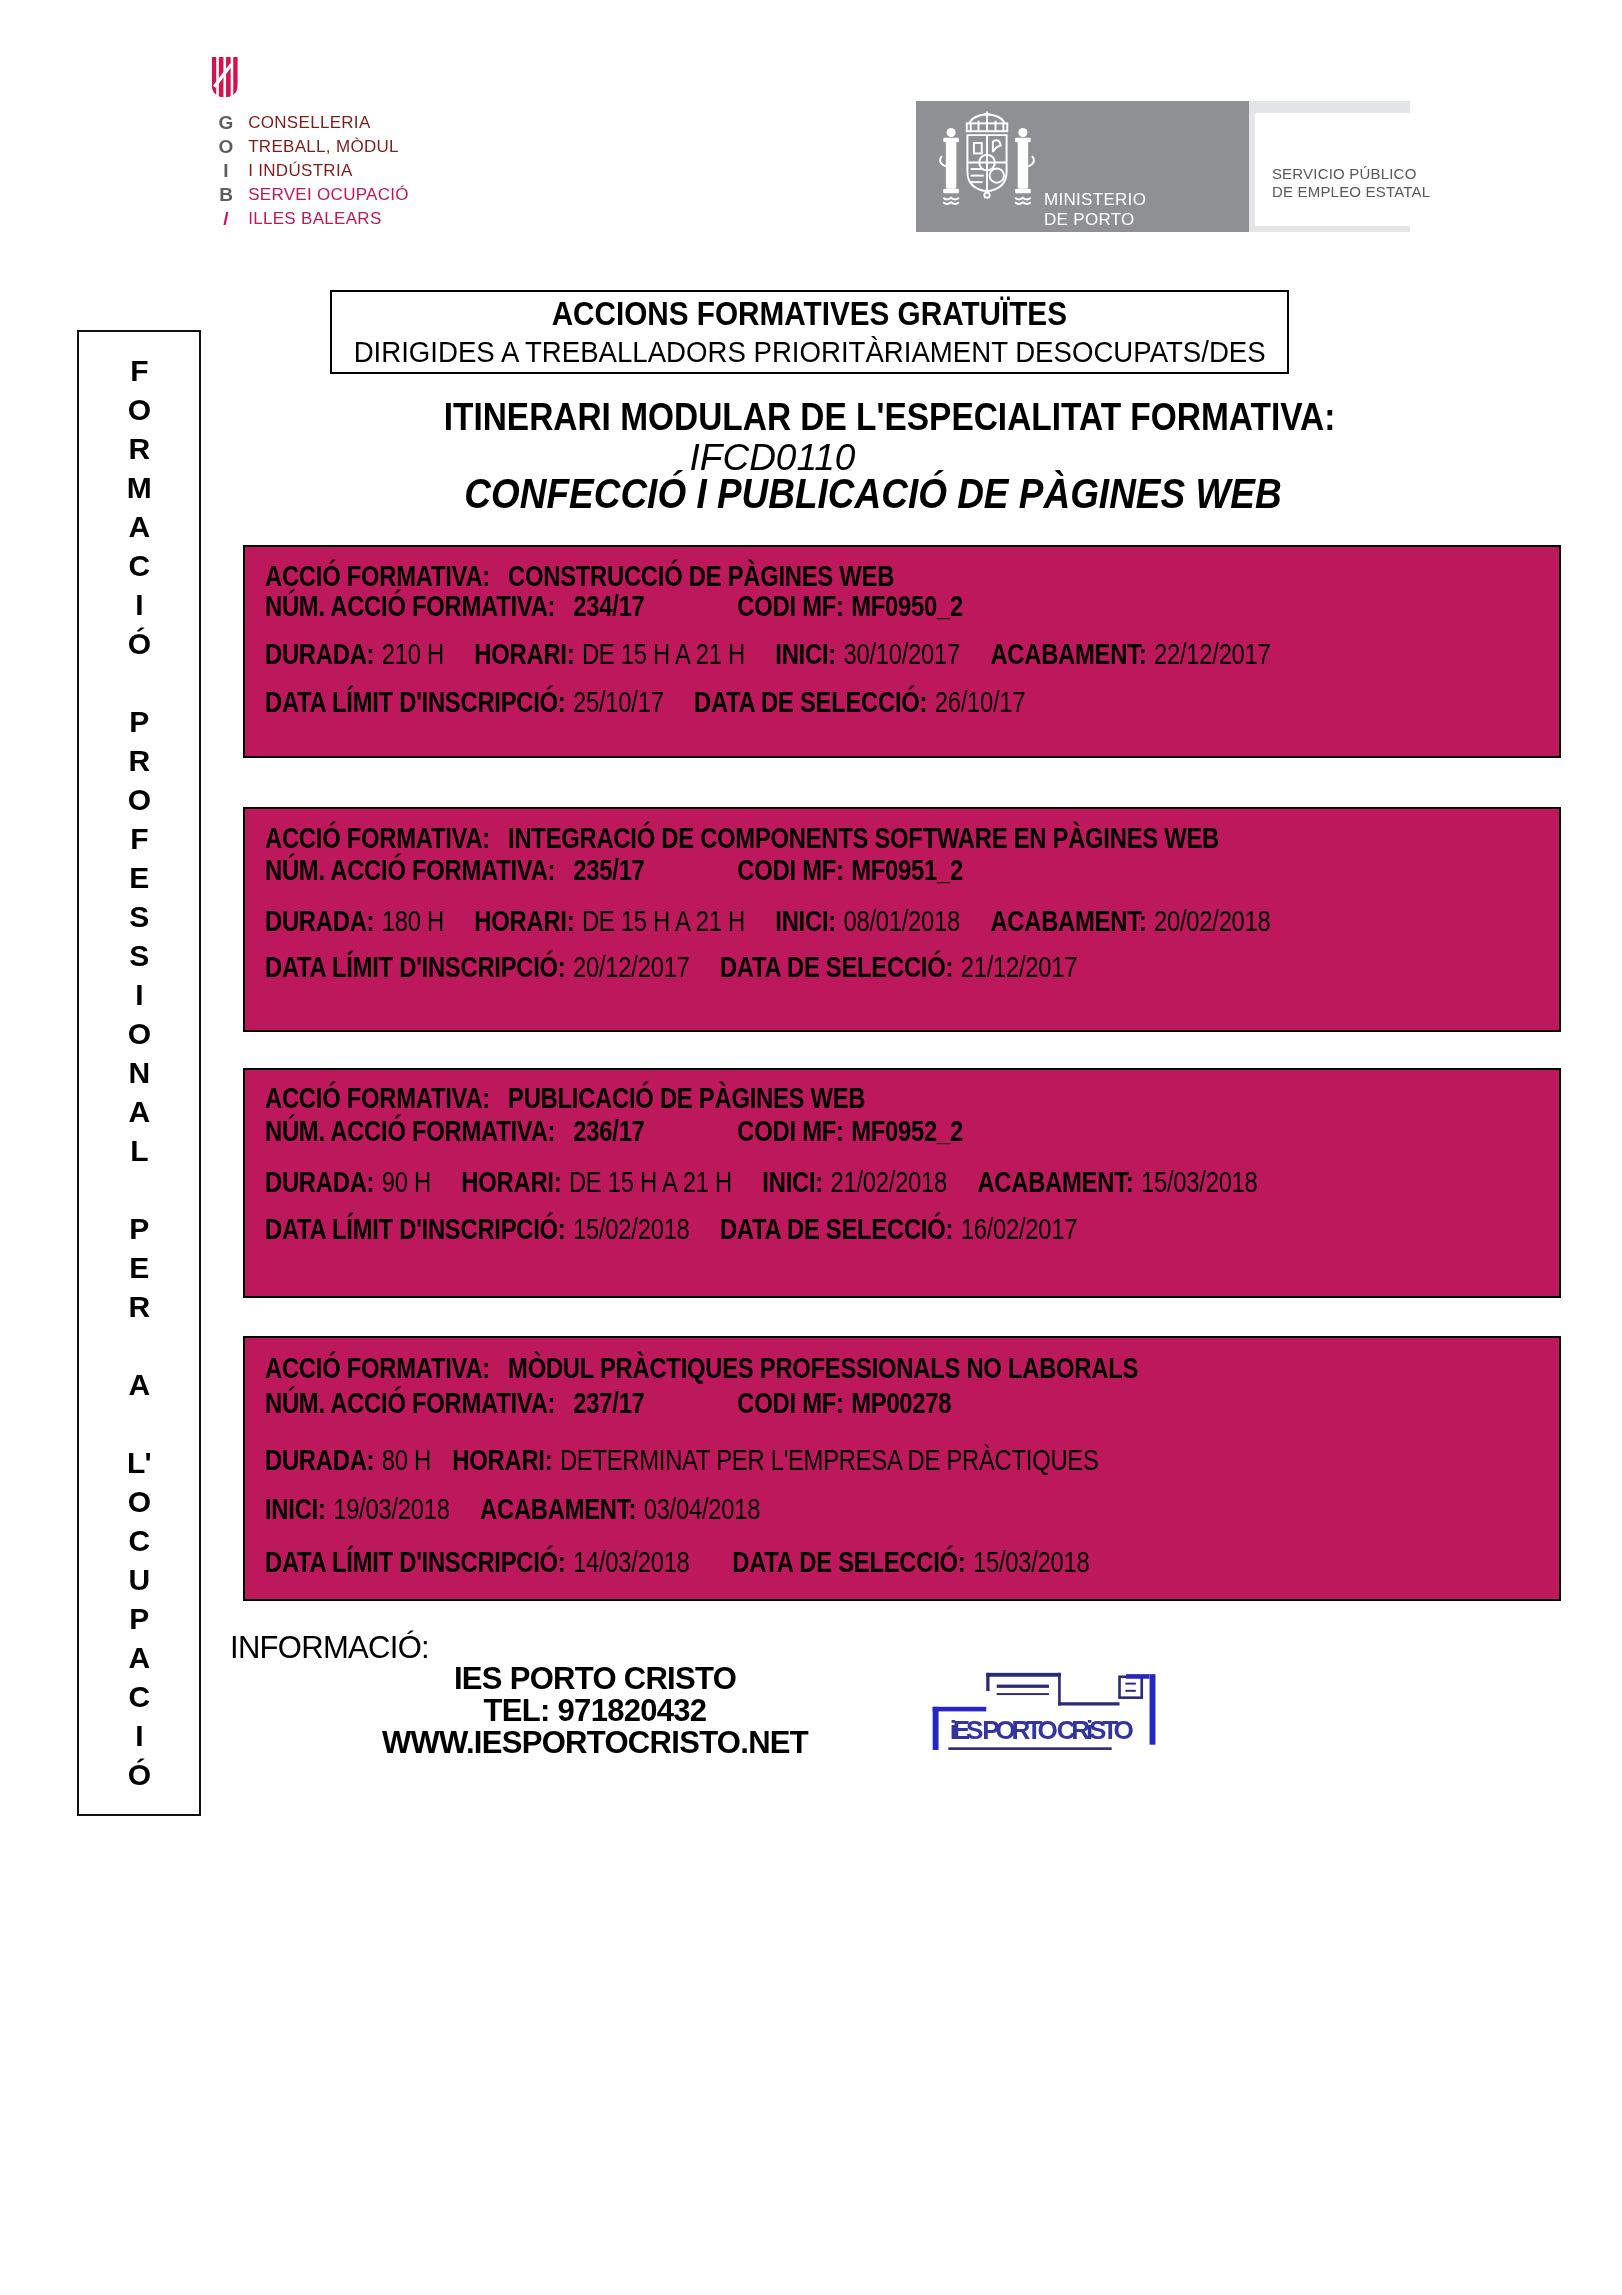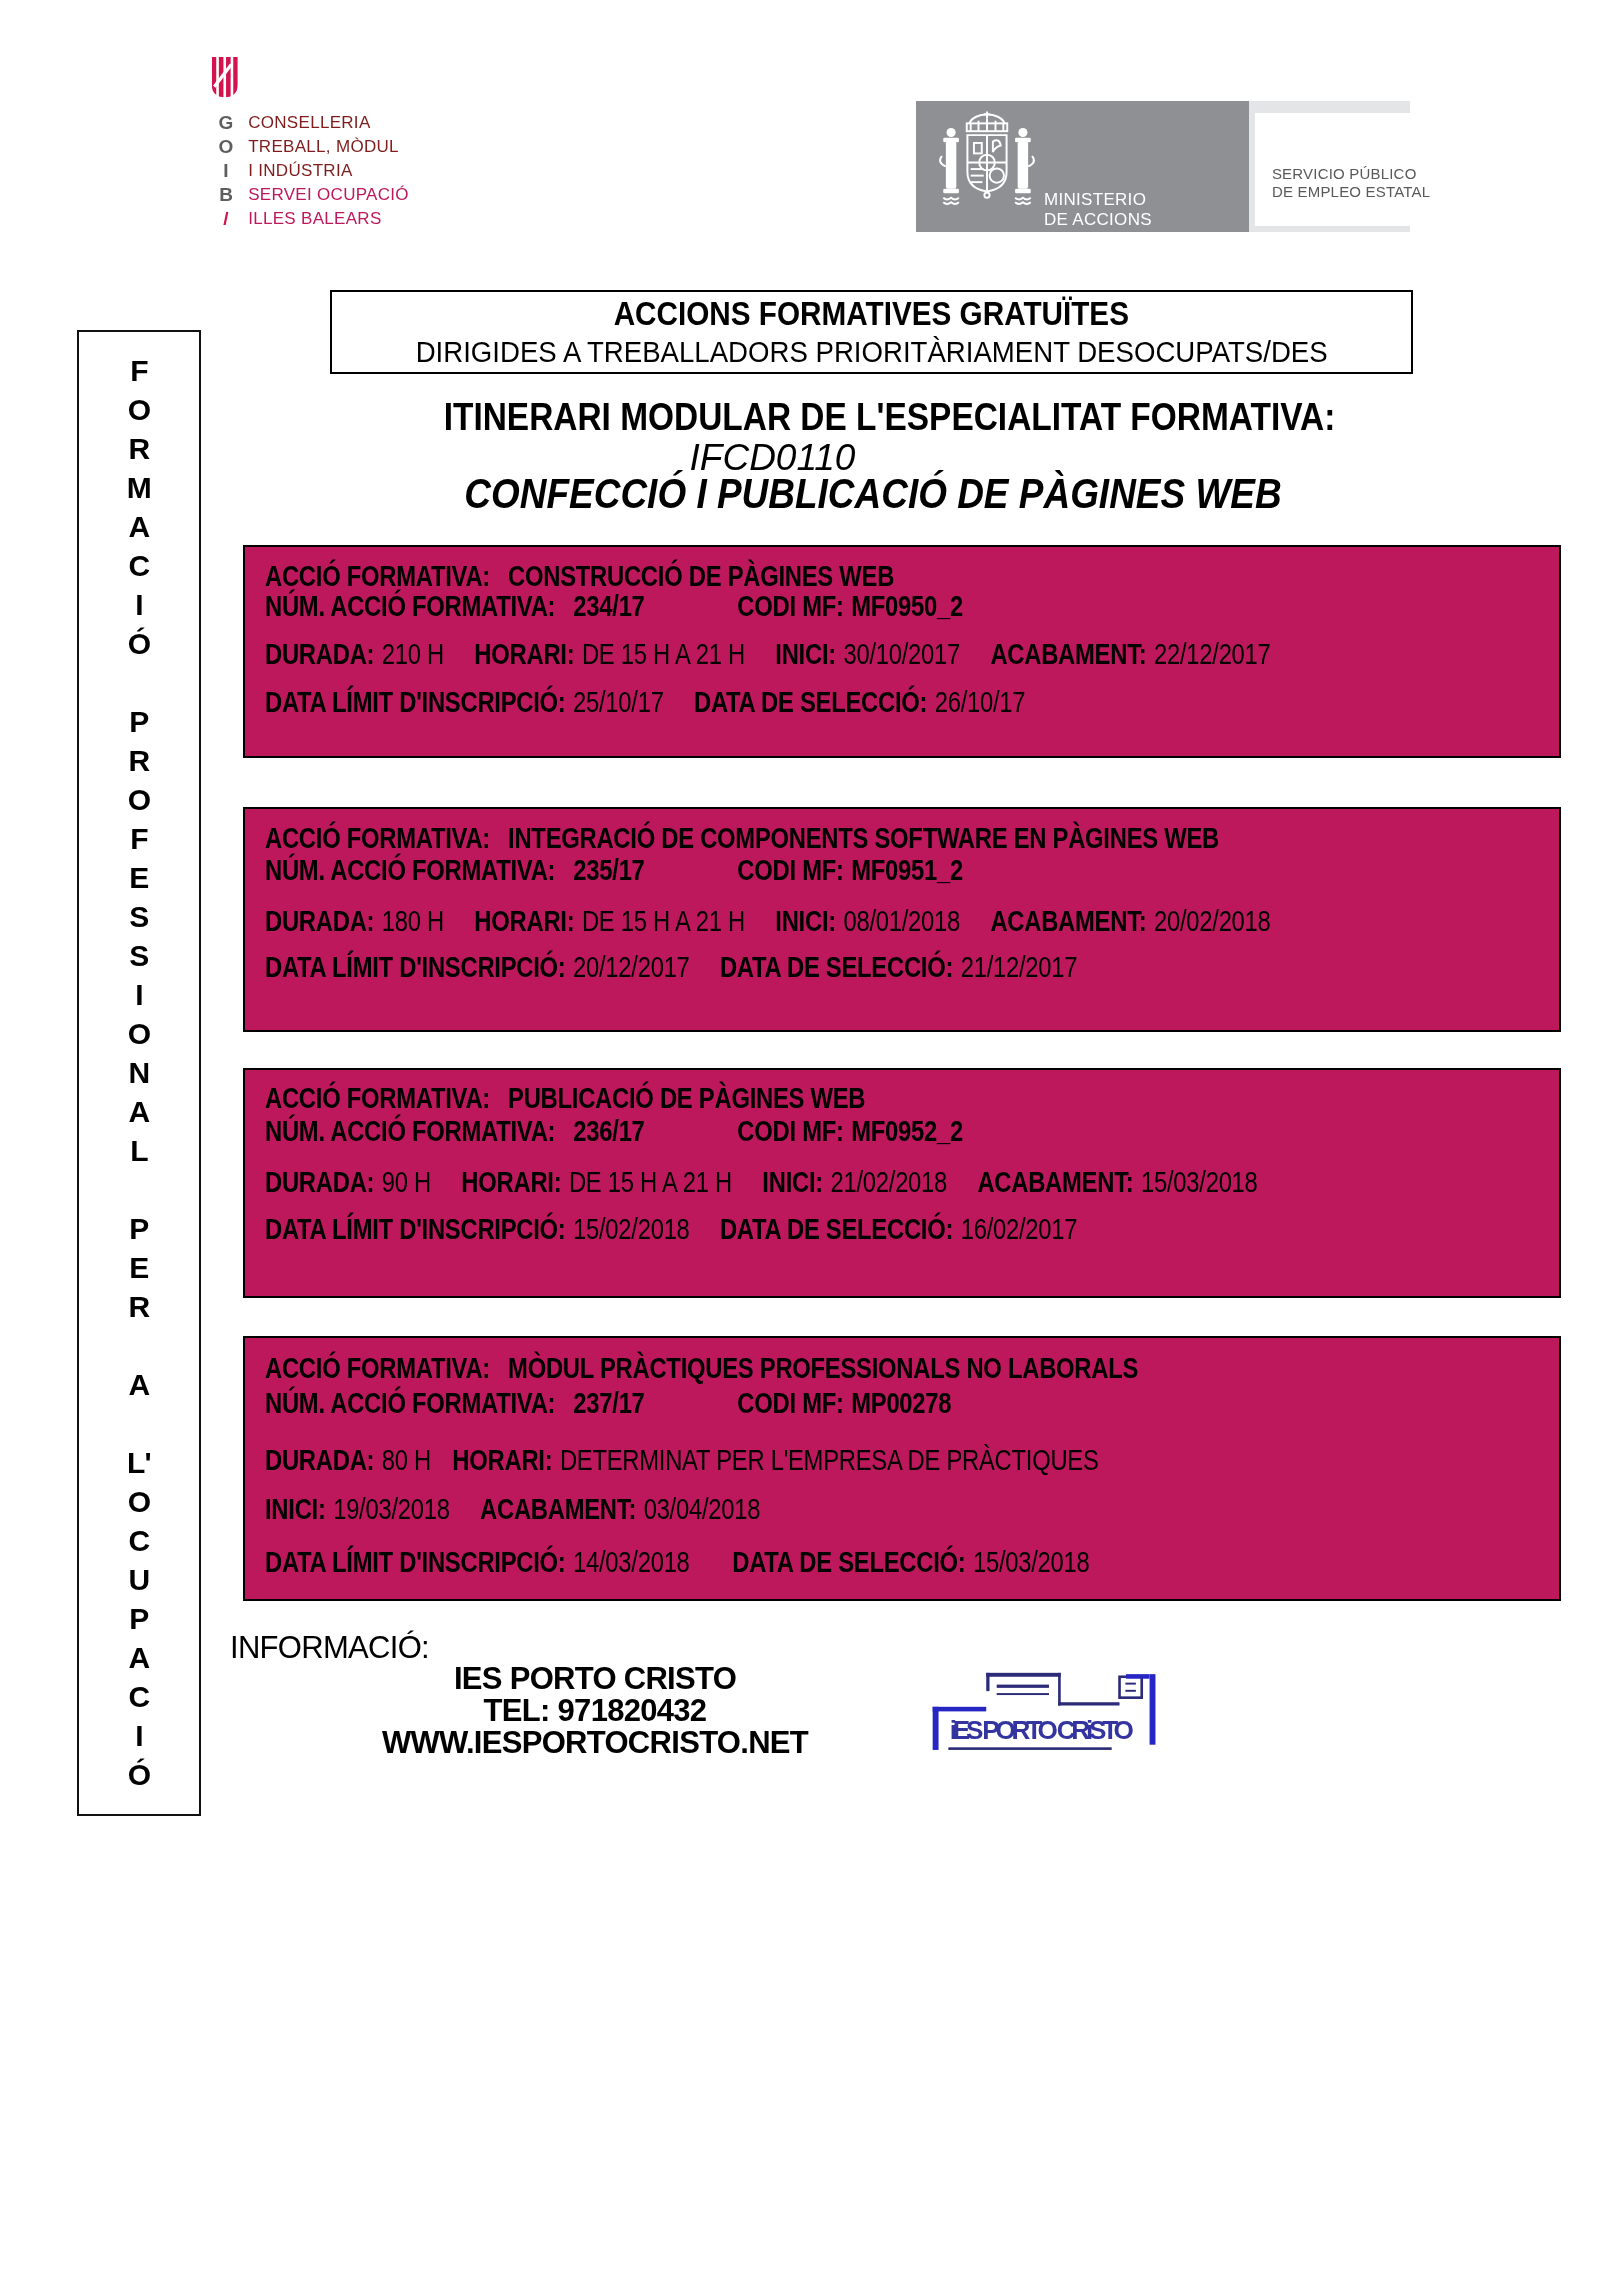--- a/index.html
+++ b/index.html
@@ -17,21 +17,21 @@
 
   
   .min-box{position:absolute;left:916px;top:101px;width:334px;height:131px;background:#8e9093;}
   .coat{position:absolute;left:22px;top:7.9px;}
   .min-lines{position:absolute;left:128px;top:41px;color:#fff;font-size:17px;line-height:19.6px;letter-spacing:0.3px;margin-top:48px;}
   .sepe{position:absolute;left:1249px;top:101px;width:161px;height:131px;background:#e4e5e7;}
   .sepe-inner{position:absolute;left:5.9px;top:11.8px;width:149px;height:113px;background:#fff;padding-left:41px;}
   .sepe-lines{position:absolute;left:17px;top:52px;color:#58595b;font-size:15px;line-height:17.7px;letter-spacing:0.2px;}
 
   
-  .banner{position:absolute;left:330px;top:290px;width:1083px;height:84px;border:2px solid #000;
+  .banner{position:absolute;left:330px;top:290px;width:959px;height:84px;border:2px solid #000;
           box-sizing:border-box;display:flex;flex-direction:column;align-items:center;justify-content:center;gap:2.6px;}
   .banner-l1{font-size:33px;font-weight:bold;transform:scaleX(.9);white-space:nowrap;}
   .banner-l2{font-size:30px;transform:scaleX(.92);white-space:nowrap;}
 
   
   .side{position:absolute;left:77px;top:330px;width:124px;height:1486px;border:2.6px solid #111;box-sizing:border-box;}
   .side-letters{padding-top:19.6px;display:flex;flex-direction:column;align-items:center;}
   .side-letter{height:39px;min-height:39px;display:flex;align-items:center;justify-content:center;
                font-size:30px;font-weight:bold;letter-spacing:-0.7px;}
 
@@ -140,21 +140,21 @@
         <path d="M8,136 q6,5 12,0 q6,5 12,0"></path>
         <path d="M8,143 q6,5 12,0 q6,5 12,0"></path>
         <path d="M118,136 q6,5 12,0 q6,5 12,0"></path>
         <path d="M118,143 q6,5 12,0 q6,5 12,0"></path>
         <path d="M6,72 q-8,10 6,16"></path>
           <path d="M144,72 q8,10 -6,16"></path>
       </g>
     </svg>
     <div class="min-lines">
       <div>MINISTERIO</div>
-      <div>DE ACCIONS</div>
+      <div>DE PORTO</div>
       <div>Y SEGURIDAD SOCIAL</div>
     </div>
   </div>
   <div class="sepe">
     <div class="sepe-inner">
       <div class="sepe-lines">
         <div>SERVICIO PÚBLICO</div>
         <div>DE EMPLEO ESTATAL</div>
       </div>
     </div>

